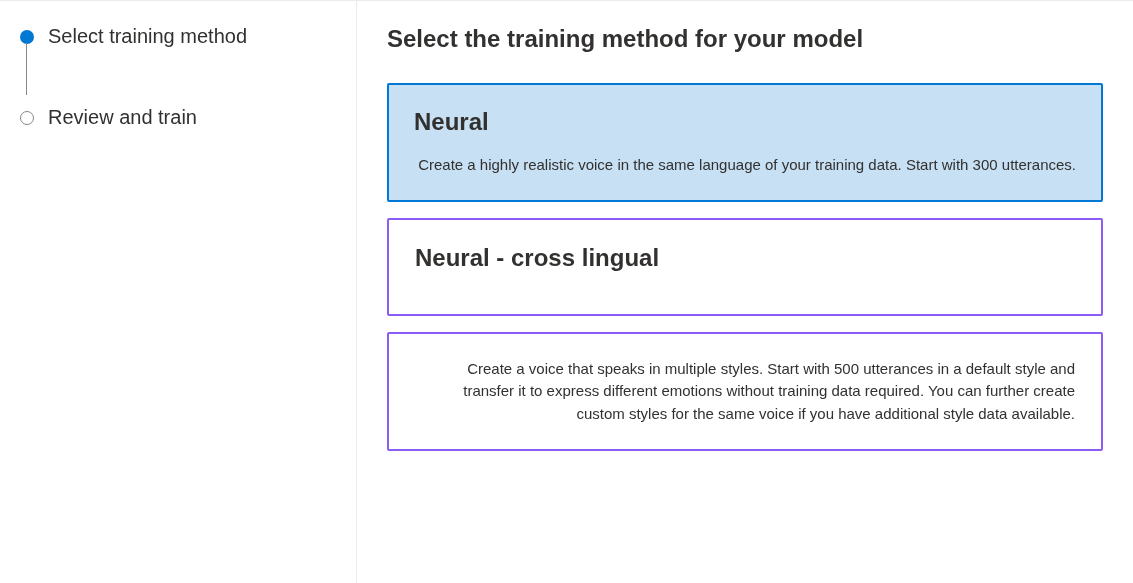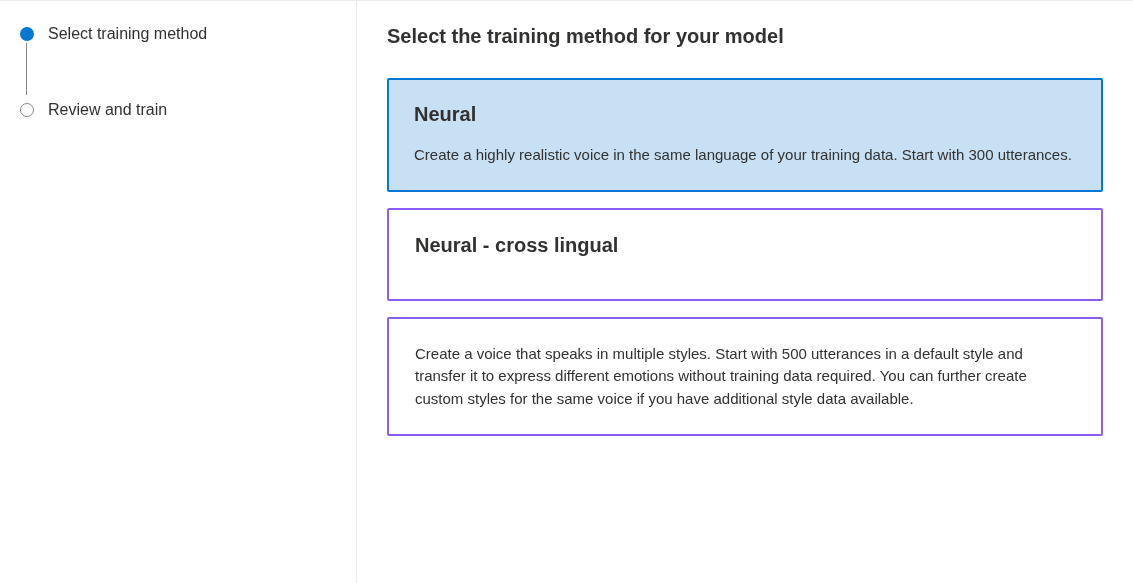--- a/index.html
+++ b/index.html
@@ -56,55 +56,56 @@
       flex-shrink: 0;
     }
     .step-indicator.active {
       background: #0078d4;
     }
     .step-indicator.inactive {
       background: #ffffff;
       border: 1.5px solid #8a8886;
     }
     .step-label {
-      font-size: 16px;
+      font-size: 20px;
       color: #323130;
     }
     .main {
       flex: 1;
       padding: 24px 30px 20px 30px;
     }
     .page-title {
-      font-size: 20px;
+      font-size: 24px;
       font-weight: 600;
       color: #323130;
       margin-bottom: 30px;
     }
     .option-card {
       border: 2px solid #8b5cf6;
       padding: 24px 26px;
       margin-bottom: 16px;
       cursor: pointer;
       border-radius: 2px;
     }
     .option-card.selected {
       border: 2px solid #0078d4;
       background: #c7e0f4;
       padding: 23px 25px;
     }
     .option-title {
-      font-size: 20px;
+      font-size: 24px;
       font-weight: 600;
       color: #323130;
       margin-bottom: 18px;
     }
     .option-desc {
       font-size: 15px;
       color: #323130;
       line-height: 1.5;
+      text-align: right;
     }
   </style>
 </head>
 <body>
 
 <div class="container">
   <div class="sidebar">
     <ul class="steps">
       <li class="step-item">
         <span class="step-indicator active"></span>

